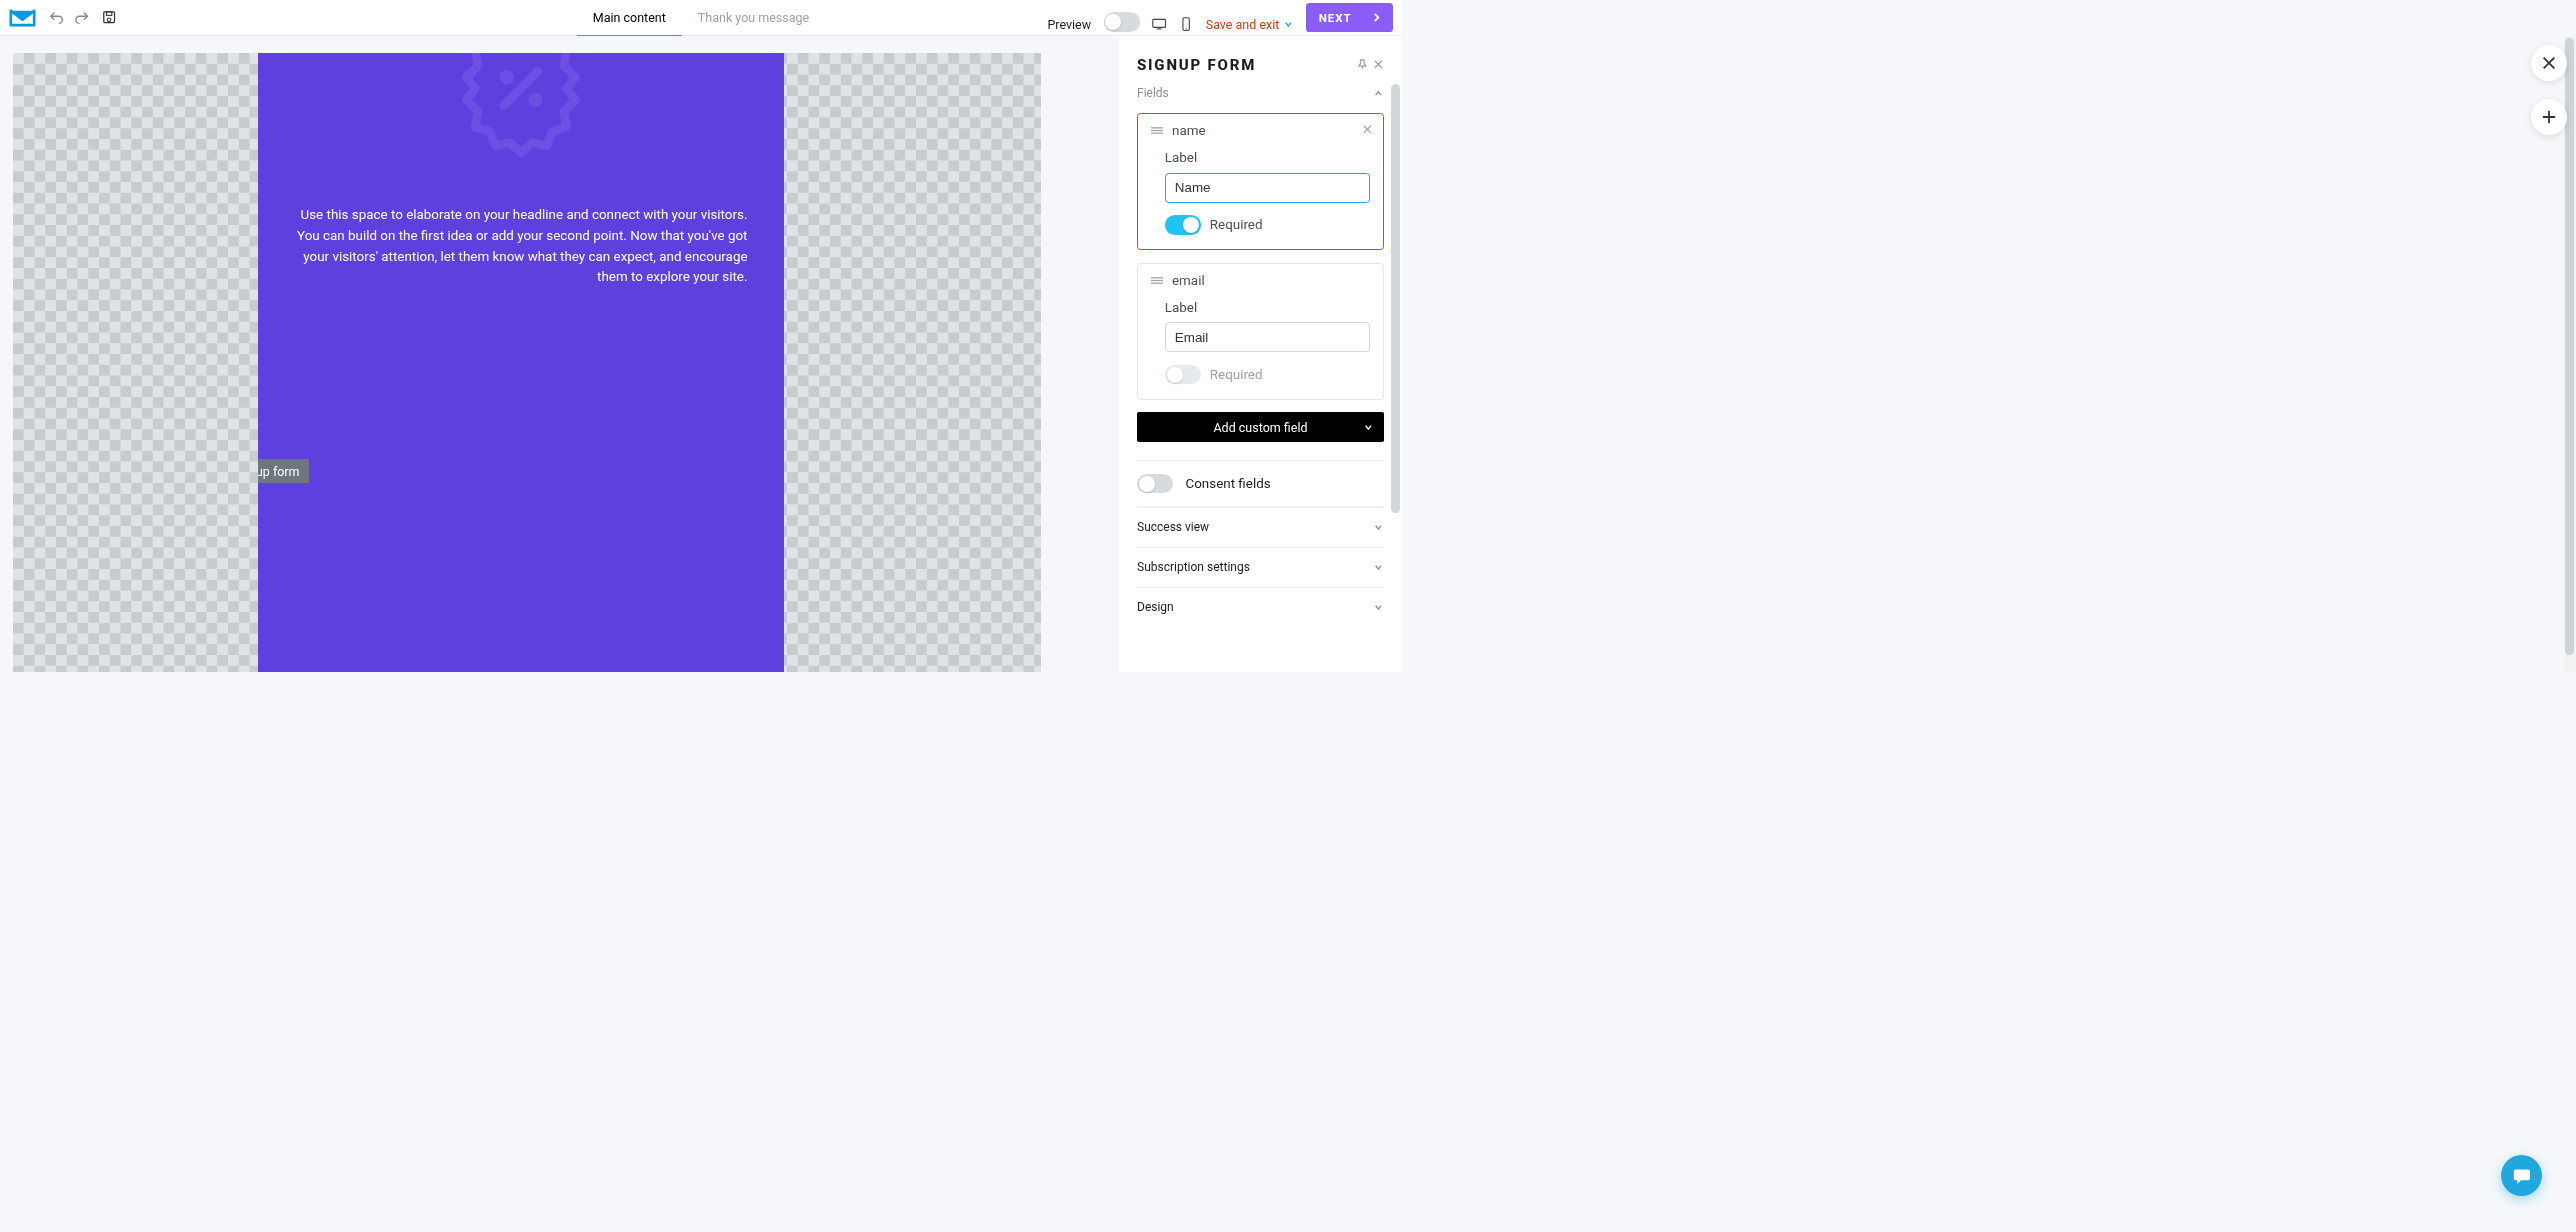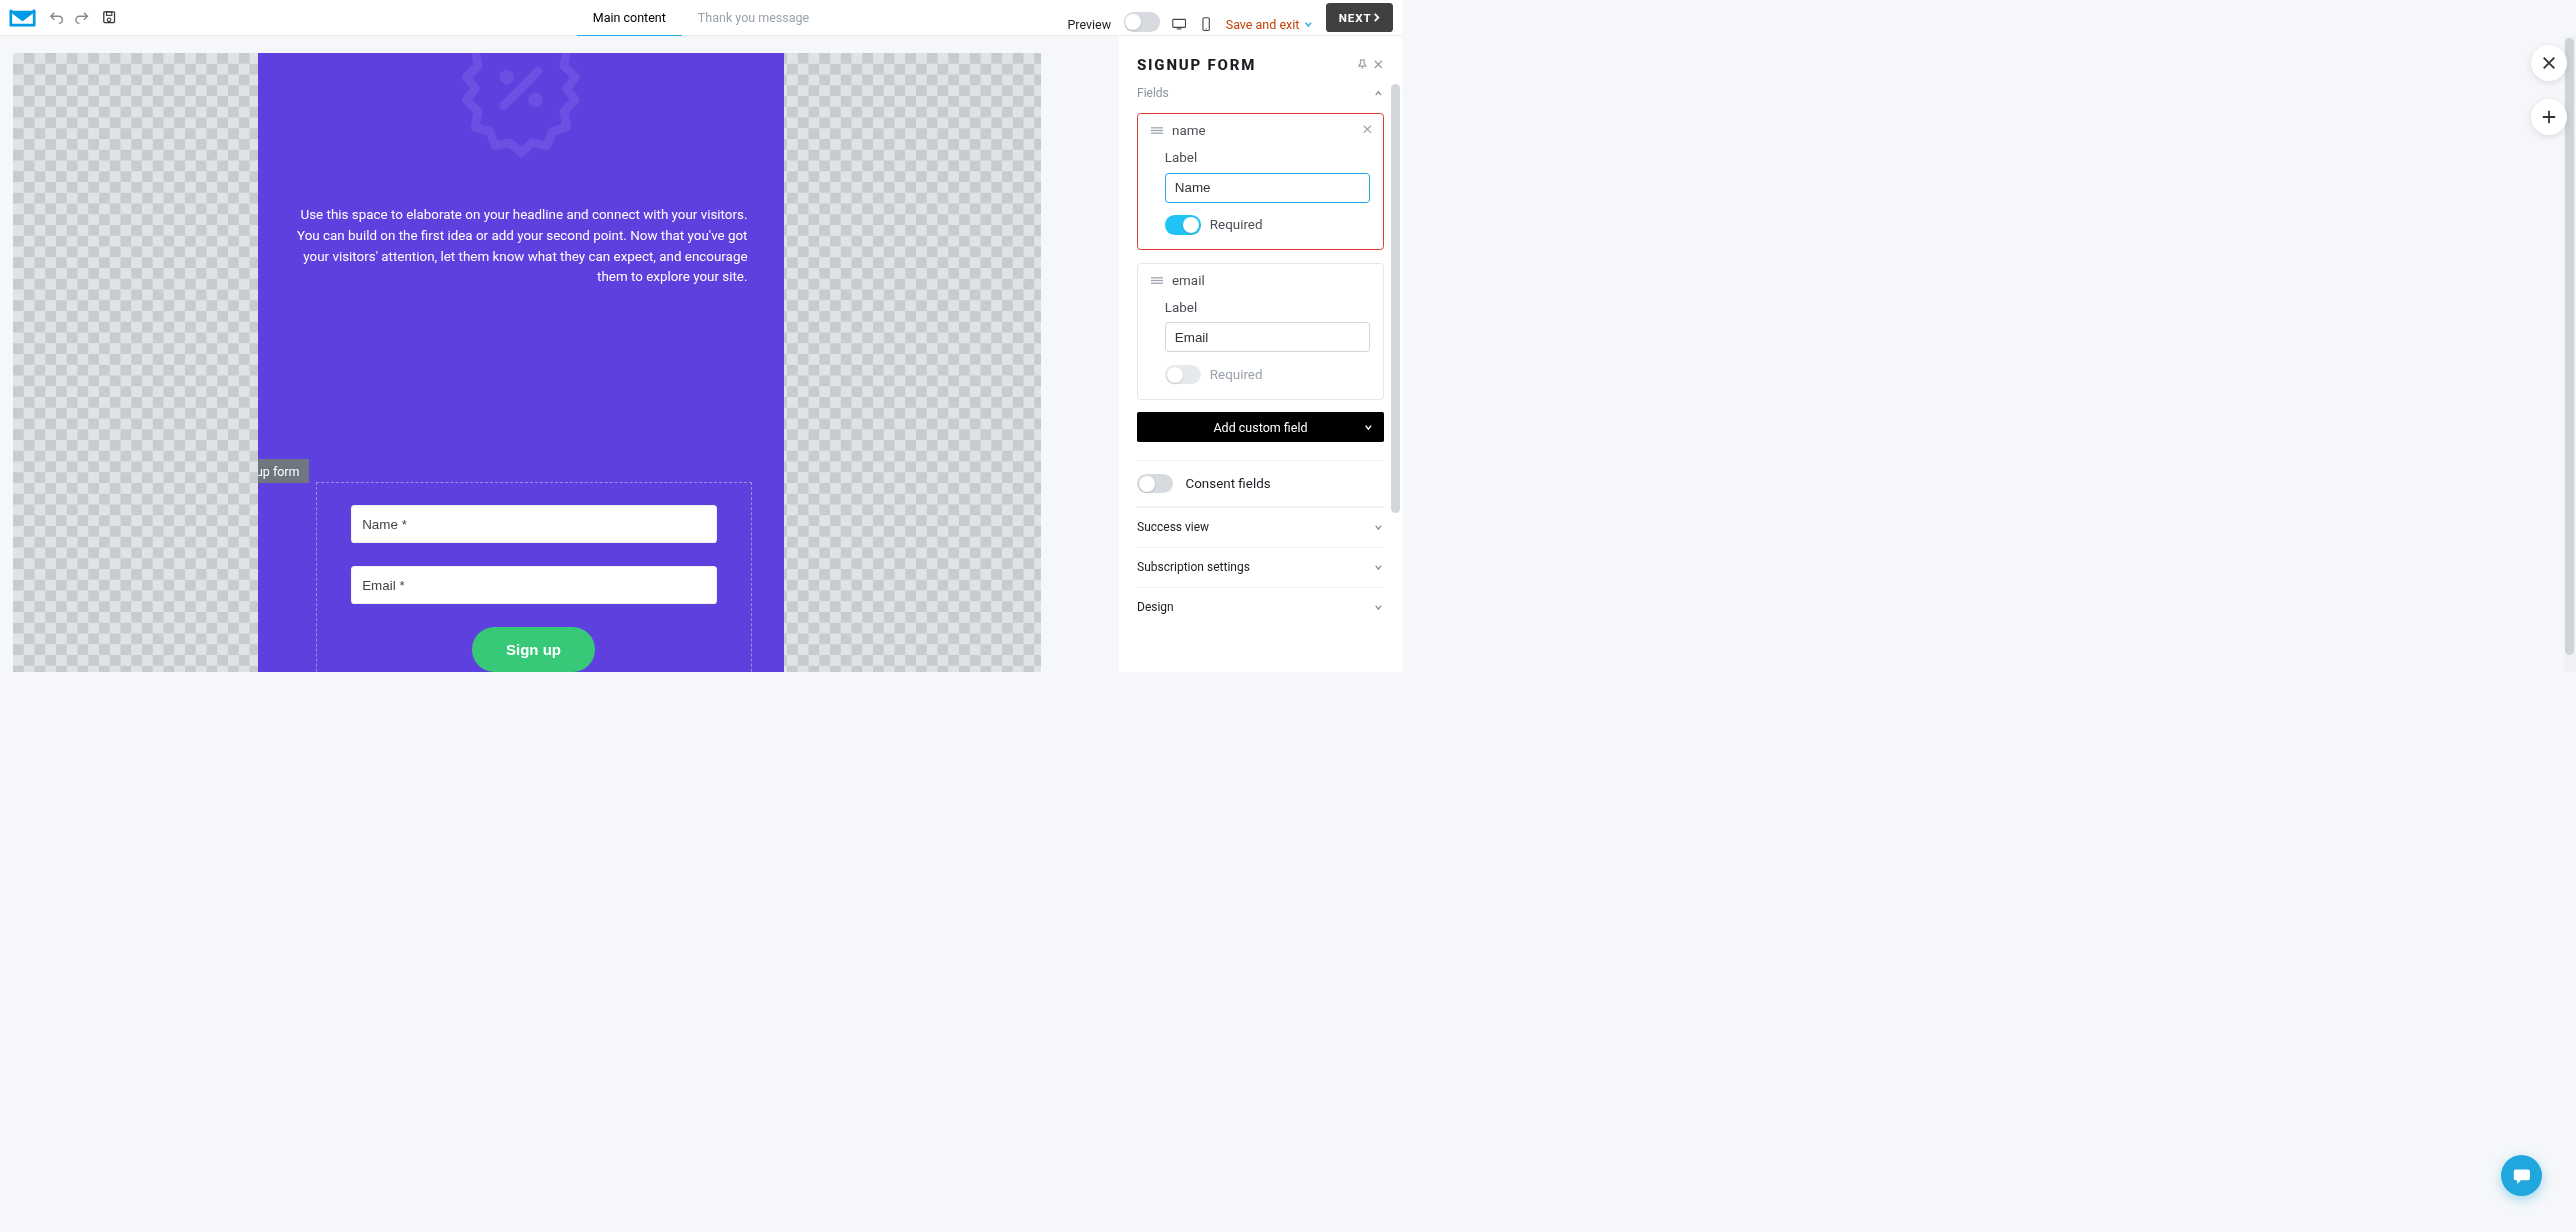--- a/index.html
+++ b/index.html
@@ -17,21 +17,21 @@
 .tab.active { color: #000; border-bottom: 1.8px solid #20a7e6; }
 
 .topbar-right { margin-left: auto; display: flex; align-items: flex-end; gap: 12.5px; }
 .prev-label { font-size: 12.5px; color: #1a1e22; }
 .toggle { width: 36px; height: 19.7px; border-radius: 9.8px; background: #d7dbdf; position: relative; cursor: pointer; }
 .toggle .knob { width: 16px; height: 16px; border-radius: 50%; background: #fff; position: absolute; top: 1.8px; left: 1.8px; box-shadow: 0 0.9px 1.8px rgba(0,0,0,.2); }
 .toggle.on { background: #20c4f4; }
 .toggle.on .knob { left: 18px; }
 .device-icon { color: #444; cursor: pointer; }
 .save-exit { color: #c2410c; font-size: 12.5px; cursor: pointer; display: flex; align-items: center; gap: 3.6px; }
-.next-btn { background: #404040; color: #fff; font-size: 11.6px; font-weight: 700; padding: 7.2px 12.5px; border-radius: 3.6px; cursor: pointer; display: flex; align-items: center; gap: 0; letter-spacing: 0.9px; }
+.next-btn { background: #8b5cf6; color: #fff; font-size: 11.6px; font-weight: 700; padding: 7.2px 12.5px; border-radius: 3.6px; cursor: pointer; display: flex; align-items: center; gap: 20px; letter-spacing: 0.9px; }
 
 
 .workspace { display: flex; height: 636px; }
 
 .canvas-wrap { flex: 1; padding: 17px 0 0 12.5px; }
 .canvas { width: 1028px; height: 619px; position: relative; background-image:
   linear-gradient(45deg, #c8cbce 25%, transparent 25%),
   linear-gradient(-45deg, #c8cbce 25%, transparent 25%),
   linear-gradient(45deg, transparent 75%, #c8cbce 75%),
   linear-gradient(-45deg, transparent 75%, #c8cbce 75%);
@@ -169,25 +169,20 @@
               <circle cx="40" cy="42" r="5" fill="#8970ec"></circle>
               <circle cx="60" cy="58" r="5" fill="#8970ec"></circle>
               <line x1="38" y1="62" x2="62" y2="38" stroke="#8970ec" stroke-width="6" stroke-linecap="round"></line>
             </svg>
         </div>
 
         <div class="popup-content">
           <div class="popup-desc">Use this space to elaborate on your headline and connect with your visitors. You can build on the first idea or add your second point. Now that you've got your visitors' attention, let them know what they can expect, and encourage them to explore your site.</div>
         </div>
         <div class="form-tag">Signup form</div>
-        <div class="form-box">
-          <input class="form-input" placeholder="Name *" style="">
-          <input class="form-input" placeholder="Email *" style="">
-          <button class="signup-btn">Sign up</button>
-        </div>
       </div>
     </div>
   </div>
 
   <div class="panel-col">
     <div class="panel-header">
       <div class="panel-title">SIGNUP FORM</div>
       <div class="panel-hicons">
         <span>
             <svg width="10.7" height="10.7" viewBox="0 0 12 12">

